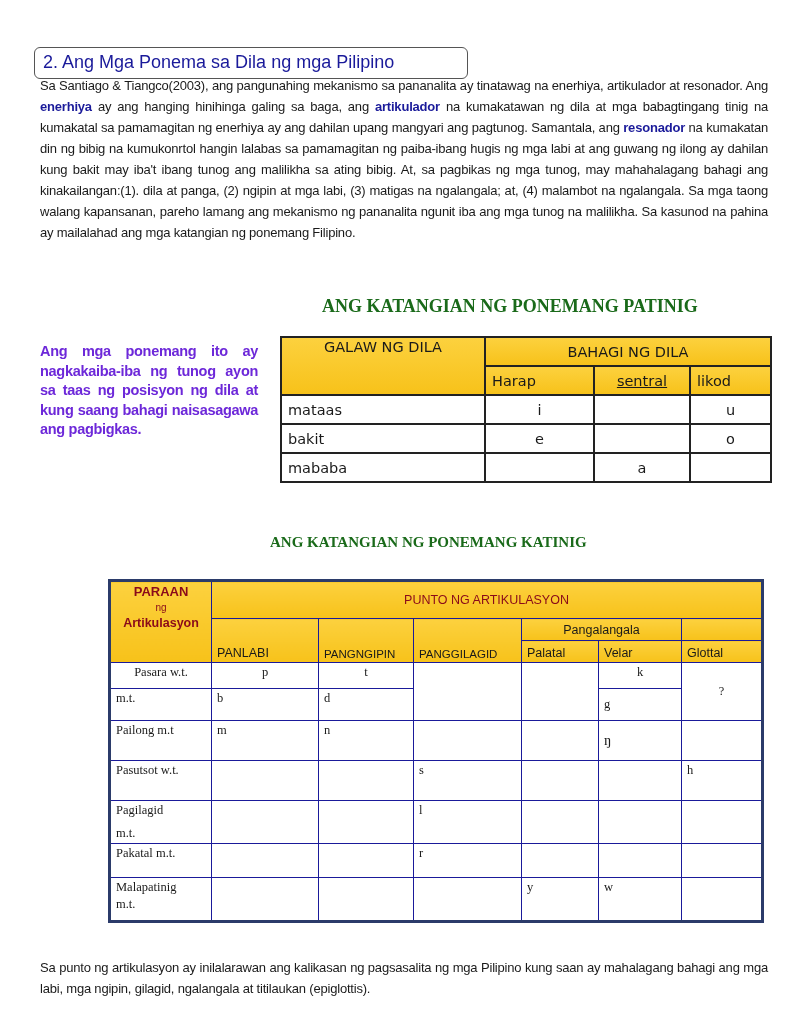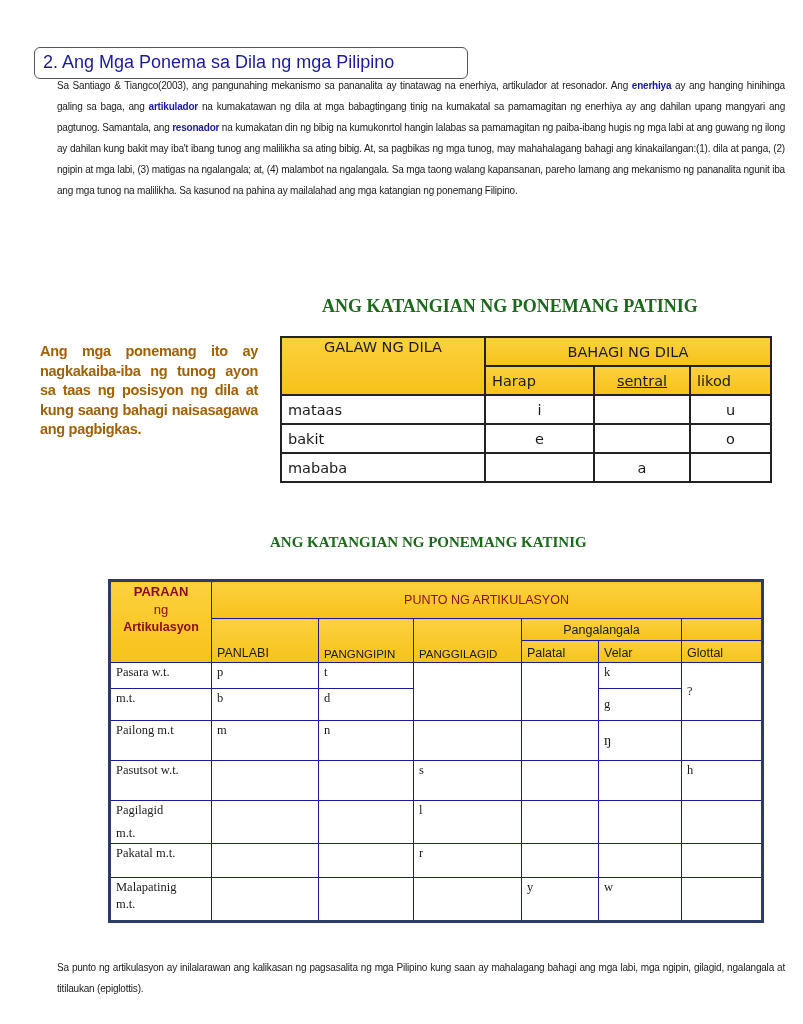--- a/index.html
+++ b/index.html
@@ -1,21 +1,21 @@
 <!DOCTYPE html>
 <html><head>
 <meta charset="utf-8">
 <style>
   html,body{margin:0;padding:0;background:#fff;}
   body{width:803px;height:1024px;position:relative;overflow:hidden;font-family:"Liberation Sans Narrow","Liberation Sans",sans-serif;color:#1a1a1a;}
   .title-box{position:absolute;left:34px;top:22px;width:434px;height:32px;border:1.5px solid #555;border-radius:6px;box-sizing:border-box;padding:4px 8px;font-size:18px;color:#1a1a9a;font-family:"Liberation Sans",sans-serif;margin-top:25px;}
-  .para{position:absolute;left:57px;width:728px;font-size:10px;line-height:21px;text-align:justify;font-family:"Liberation Sans",sans-serif;letter-spacing:-0.2px;}
+  .para{position:absolute;left:40px;width:728px;font-size:13px;line-height:21px;text-align:justify;font-family:"Liberation Sans",sans-serif;letter-spacing:-0.2px;}
   .kw{color:#1a1a9a;font-weight:bold;}
   .sec-title{position:absolute;font-family:"Liberation Serif",serif;font-weight:bold;color:#1a6a1a;}
-  .side-note{position:absolute;left:40px;top:342px;width:218px;font-size:14.5px;line-height:19.5px;color:#a16207;font-weight:bold;text-align:justify;font-family:"Liberation Sans",sans-serif;letter-spacing:-0.3px;}
+  .side-note{position:absolute;left:40px;top:342px;width:218px;font-size:14.5px;line-height:19.5px;color:#6d28d9;font-weight:bold;text-align:justify;font-family:"Liberation Sans",sans-serif;letter-spacing:-0.3px;}
   table{border-collapse:collapse;position:absolute;}
   .t1{left:280px;top:336px;width:492px;border:2px solid #222;font-family:"DejaVu Sans",sans-serif;font-size:14.5px;}
   .t1 td{border:2px solid #222;padding:1px 6px;height:25px;}
   .t1 .hd{background:linear-gradient(#fcd13e,#f7c21a);}
   .t1 .c{text-align:center;}
   .t2{left:108px;top:579px;width:656px;border:3px solid #2b3b6a;font-family:"Liberation Serif",serif;font-size:12.5px;}
   .t2 td{border:1.5px solid #1a1a9a;padding:2px 5px;vertical-align:top;}
   .t2 .hd{background:linear-gradient(#fcd13e,#f7c21a);font-family:"Liberation Sans",sans-serif;font-size:12.5px;vertical-align:bottom;}
   .maroon{color:#8a0a1a;}
   .big{font-size:25px;text-align:center;vertical-align:middle !important;color:#8a0a1a;}
@@ -63,38 +63,38 @@
 </tbody>
   </table>
 
 <div class="sec-title" style="left:270px;top:534px;font-size:15px;">ANG KATANGIAN NG PONEMANG KATINIG</div>
 
 <table class="t2">
   <tbody>
       <tr style="height:38px;">
     <td class="hd" rowspan="3" style="width:90px;text-align:center;vertical-align:top;font-weight:bold;">
       <div class="maroon" style="font-size:13px;">PARAAN</div>
-      <div class="maroon" style="font-size:13px;font-weight:normal;padding:3px 0;">ng</div>
+      <div class="maroon" style="font-size:10px;font-weight:normal;padding:3px 0;">ng</div>
       <div class="maroon" style="font-size:12.5px;">Artikulasyon</div>
     </td>
     <td class="hd big" colspan="6">PUNTO NG ARTIKULASYON</td>
   </tr>
   <tr style="height:22px;">
     <td class="hd" rowspan="2" style="width:96px;">PANLABI</td>
     <td class="hd" rowspan="2" style="width:84px;font-size:11.5px;">PANGNGIPIN</td>
     <td class="hd" rowspan="2" style="width:97px;font-size:11.5px;">PANGGILAGID</td>
     <td class="hd" colspan="2" style="text-align:center;vertical-align:middle;">Pangalangala</td>
     <td class="hd"></td>
   </tr>
   <tr style="height:22px;">
     <td class="hd" style="width:66px;">Palatal</td>
     <td class="hd" style="width:72px;">Velar</td>
     <td class="hd">Glottal</td>
   </tr>
-  <tr style="height:26px;">
+  <tr style="height:26px;text-align:center;">
     <td>Pasara    w.t.</td>
     <td>p</td>
     <td>t</td>
     <td rowspan="2"></td>
     <td rowspan="2"></td>
     <td>k</td>
     <td rowspan="2" style="vertical-align:middle;">?</td>
   </tr>
   <tr style="height:32px;">
     <td>m.t.</td>

